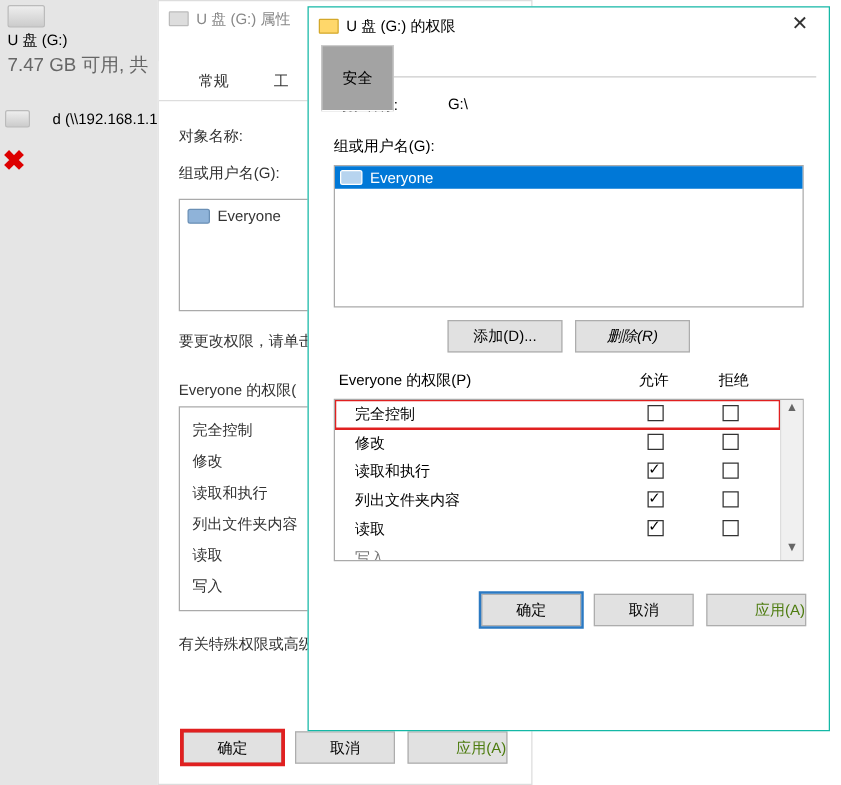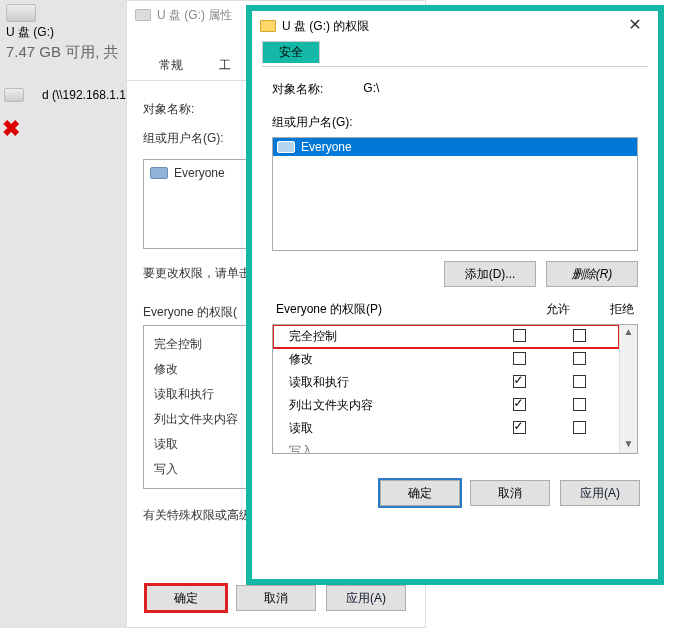--- a/index.html
+++ b/index.html
@@ -25,41 +25,41 @@
   .props-tab.ready { padding-left:24px; }
   .props-body { padding:12px 16px; color:#333; }
   .lbl-row { margin:8px 0 12px; }
   .listbox { border:1px solid #aaa; background:#fff; height:90px; padding:4px; overflow:hidden; }
   .li-item { display:flex; align-items:center; gap:6px; padding:2px; }
   .group-ico { width:18px; height:12px; background:#8fb3d9; border-radius:2px; border:1px solid #6a8fb5; }
   .perm-list { border:1px solid #aaa; background:#fff; padding:6px 10px; margin-top:4px; }
   .perm-list div { padding:4px 0; }
   .btn-row { display:flex; gap:10px; padding:16px; position:absolute; bottom:0; left:0; right:0; justify-content:center; }
   .win-btn { min-width:80px; height:26px; background:#e1e1e1; border:1px solid #adadad; text-align:center; line-height:24px; cursor:default; }
-  .win-btn.disabled { color:#0f172a; }
+  .win-btn.disabled { color:#4d7c0f;text-align:right; }
   .red-box { outline:3px solid #e02020; outline-offset:-1px; }
 
   
-  .perm-win { position:absolute; left:246px; top:5px; width:418px; height:580px; background:#fff; border:6px solid #14b8a6; }
+  .perm-win { position:absolute; left:246px; top:5px; width:418px; height:580px; background:#fff; border:1px solid #14b8a6; }
   .perm-titlebar { height:30px; display:flex; align-items:center; justify-content:space-between; padding:0 0 0 8px; }
   .perm-titlebar-left { display:flex; align-items:center; gap:6px; }
   .folder-ico { width:16px; height:12px; background:#ffd76a; border:1px solid #d4a82a; border-radius:1px; }
   .close-btn { width:46px; height:30px; text-align:center; line-height:28px; font-size:16px; font-weight:300; color:#333; }
   .perm-tabs { padding: 0 10px; position: relative; height: 26px; }
   .perm-tabs-border { position:absolute; left:10px; right:10px; bottom:0; height:1px; background:#ccc; }
-  .perm-tab { position:relative; display:inline-block; padding:2px 16px; border:1px solid #ccc; border-bottom:1px solid #fff; background:#14b8a6; z-index:1; }
+  .perm-tab { position:relative; display:inline-block; padding:17px 16px; border:1px solid #ccc; border-bottom:1px solid #fff; background:#a3a3a3; z-index:1; }
   .perm-body { padding:14px 20px 8px; }
   .obj-row { display:flex; gap:40px; margin-bottom:16px; }
   .group-box { border:1px solid #aaa; background:#fff; height:114px; margin-top:6px; }
   .group-sel { background:#0078d7; color:#fff; display:flex; align-items:center; gap:6px; padding:2px 4px; }
   .group-sel .group-ico { background:#b7d4ef; border-color:#fff; }
-  .btns-right { display:flex; justify-content:flex-end; gap:10px; margin:10px 0 14px; }
+  .btns-right { display:flex; justify-content:center; gap:10px; margin:10px 0 14px; }
   .perm-grid-head { display:flex; padding:0 4px 6px; }
   .perm-grid-head .c0 { flex:1; }
-  .perm-grid-head .c1, .perm-grid-head .c2 { width:64px; text-align:right;font-family:Liberation Serif, serif; }
+  .perm-grid-head .c1, .perm-grid-head .c2 { width:64px; text-align:left;font-family:Liberation Serif, serif; }
   .perm-grid-wrap { border:1px solid #aaa; position:relative; height:130px; display:flex; }
   .perm-grid { flex:1; overflow:hidden; }
   .perm-row { display:flex; align-items:center; padding:3px 10px; }
   .perm-row .c0 { flex:1; padding-left:6px; }
   .perm-row .c1, .perm-row .c2 { width:60px; text-align:center; }
   .cb { display:inline-block; width:13px; height:13px; border:1px solid #333; background:#fff; position:relative; }
   .cb.checked::after { content:"✓"; position:absolute; left:0; top:-3px; font-size:12px; }
   .red-row { outline:2px solid #e02020; outline-offset:-1px; }
   .scroll-col { width:18px; background:#f0f0f0; border-left:1px solid #ddd; display:flex; flex-direction:column; justify-content:space-between; align-items:center; }
   .scroll-arrow { width:16px; height:16px; text-align:center; line-height:14px; color:#666; font-size:10px; }

